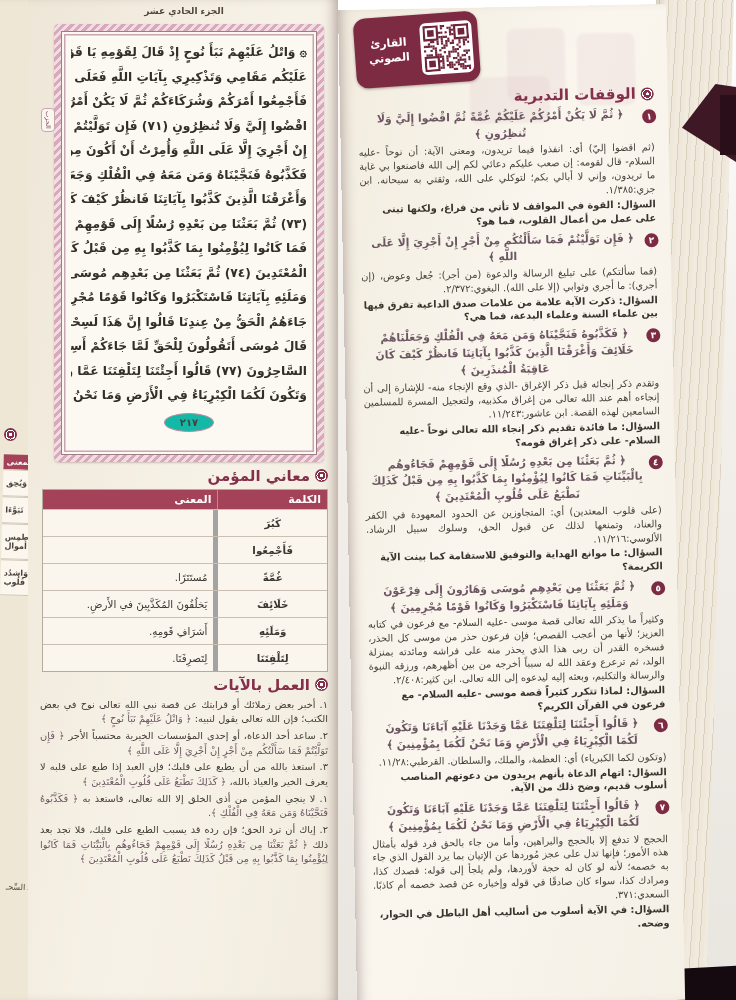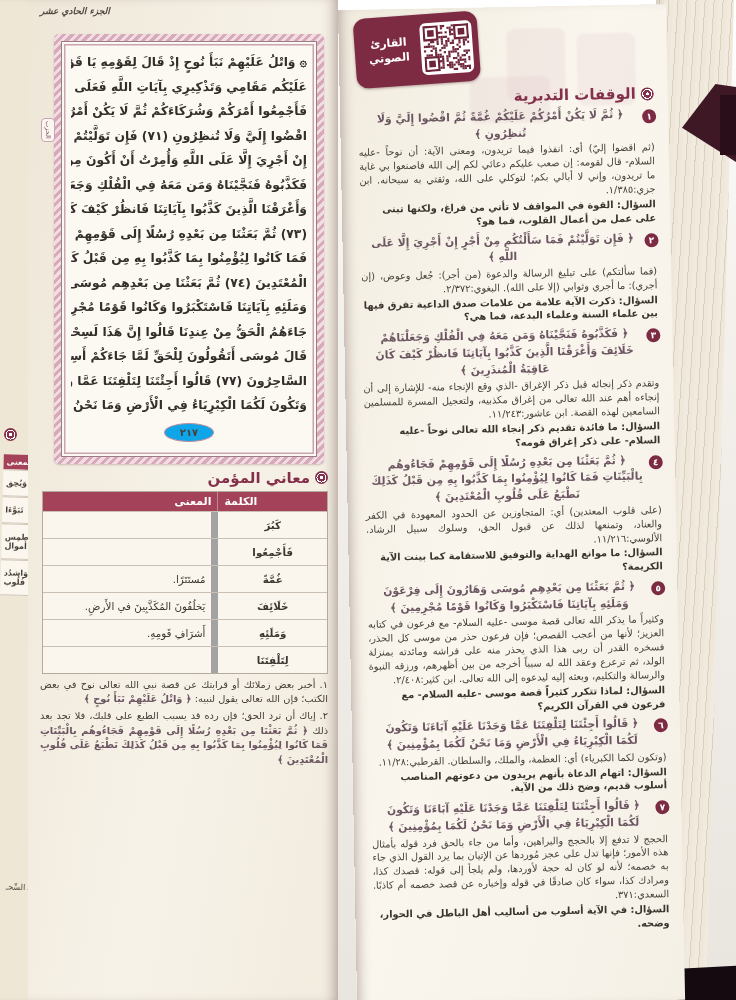--- a/index.html
+++ b/index.html
@@ -46,46 +46,46 @@
   
   .titem{position:relative;margin-bottom:5px;}
   .numcircle{position:absolute;right:-2px;top:3px;width:14px;height:14px;border-radius:50%;
       background:#7d2b43;color:#fff;font-size:9px;font-weight:bold;display:flex;
       align-items:center;justify-content:center;}
   .verse{display:block;text-align:center;font-weight:bold;font-size:10.8px;line-height:1.55;
       color:#6b5661;padding:0 18px 0 6px;}
   .tbody{font-size:9.8px;line-height:1.42;color:#46403a;text-align:justify;margin-top:1px;}
   .tquestion{font-size:9.8px;line-height:1.4;font-weight:bold;color:#3a332e;margin-top:1px;}
   
-  .juz-header{text-align:left;font-size:9px;font-weight:bold;color:#514640;margin:2px 0 18px;font-style:italic;}
+  .juz-header{text-align:center;font-size:9px;font-weight:bold;color:#514640;margin:2px 0 8px;}
   .mushaf{position:relative;margin:0 4px 5px 14px;border-radius:5px;padding:7px;
       background:repeating-linear-gradient(135deg,#d8a9b8 0 3px,#f1dce3 3px 6px);
       box-shadow:0 1px 2px rgba(120,70,80,.3);}
   .mushaf-inner{background:#fcf9f2;border:1px solid #9c7d85;
       box-shadow:inset 0 0 0 2px #fcf9f2,inset 0 0 0 3.5px #c9a5b2;
       padding:8px 9px 6px;}
   .qline{font-size:12.3px;font-weight:bold;line-height:24.5px;color:#332e2a;white-space:nowrap;
       text-align:justify;text-align-last:justify;overflow:hidden;}
-  .page-num-oval{width:48px;height:17px;margin:5px auto 8px;border:1px solid #bd8ca0;border-radius:50%;
-      background:#0ea5e9;display:flex;align-items:center;justify-content:center;
+  .page-num-oval{width:48px;height:17px;margin:5px auto 16px;border:1px solid #bd8ca0;border-radius:50%;
+      background:#14b8a6;display:flex;align-items:center;justify-content:center;
       font-size:10px;font-weight:bold;color:#4a3f3a;}
   .margin-marker{position:absolute;left:-13px;top:84px;background:#fbf6ee;border:1px solid #c9a5b2;
       border-radius:4px;font-size:6.5px;color:#84536a;padding:2px 2px;writing-mode:vertical-rl;}
   
   .wm-table{border:1px solid #b4aa9d;margin:2px 0 4px 2px;}
   .wm-head{display:flex;background:#a34258;color:#fff;font-weight:bold;font-size:11px;}
   .wm-head>span{padding:3px 6px;}
   .wm-row{display:flex;border-top:1px solid #c9bfb2;background:#faf6ee;font-size:10.3px;color:#3c3530;}
   .wm-row>span{padding:7px 6px;}
-  .c-word{flex:0 0 34%;border-left:7px solid #a3a3a3;font-weight:bold;text-align:center;}
+  .c-word{flex:0 0 34%;border-left:5px solid #a3a3a3;font-weight:bold;text-align:center;}
   .c-meaning{flex:1;}
-  .wm-head .c-word{border-left:1px solid #b98a97;text-align:left;}
+  .wm-head .c-word{border-left:1px solid #b98a97;text-align:right;}
   
   .sec-item{font-size:9.8px;line-height:1.5;color:#433c36;text-align:justify;margin-bottom:2px;}
-  .inline-verse{font-weight:bold;color:#6b5661;}
+  .inline-verse{font-weight:normal;color:#6b5661;}
   
   .fragment-strip{position:absolute;left:0;top:0;width:48px;height:1000px;overflow:hidden;}
   .frag-cells{position:absolute;left:2px;top:455px;width:52px;transform:rotate(1.5deg);}
   .frag-cell{background:#fbf7ef;border:1px solid #cfc5b6;border-left:none;font-size:8px;
       font-weight:bold;color:#4a423c;padding:8px 3px;text-align:left;}
   .frag-lines{position:absolute;left:2px;top:878px;width:50px;font-size:8px;color:#4a423c;
       line-height:2.4;transform:rotate(1.5deg);}
   .frag-head{background:#a34258;color:#fff;font-size:8px;font-weight:bold;padding:3px;text-align:left;}
   .frag-rosette{position:absolute;left:4px;top:428px;}
 </style>
@@ -162,27 +162,41 @@
       <div class="wm-row">
         <span class="c-word">خَلَائِفَ</span>
         <span class="c-meaning">يَخلُفُونَ المُكَذَّبِينَ في الأَرضِ.</span>
       </div>
       <div class="wm-row">
         <span class="c-word">وَمَلَئِهِ</span>
         <span class="c-meaning">أَشرَافِ قَومِهِ.</span>
       </div>
       <div class="wm-row">
         <span class="c-word">لِتَلْفِتَنَا</span>
-      </div>
-    </div>
-
+        <span class="c-meaning">لِتَصرِفَنَا.</span>
+      </div>
+    </div>
+
+    <div class="sec-header">
+      <span class="rosette"></span>
+      <span class="sec-title">العمل بالآيات</span>
+    </div>
     <div class="sec-item">
       <span>١. أخبر بعض زملائك أو قرابتك عن قصة نبي الله تعالى نوح في بعض الكتب؛ فإن الله تعالى يقول لنبيه: </span><span class="inline-verse">﴿ وَاتْلُ عَلَيْهِمْ نَبَأَ نُوحٍ ﴾</span>
     </div>
-
+    <div class="sec-item">
+      <span>٢. ساعد أحد الدعاة، أو إحدى المؤسسات الخيرية محتسباً الأجر </span><span class="inline-verse">﴿ فَإِن تَوَلَّيْتُمْ فَمَا سَأَلْتُكُم مِنْ أَجْرٍ إِنْ أَجْرِيَ إِلَّا عَلَى اللَّهِ ﴾</span>
+    </div>
+    <div class="sec-item">
+      <span>٣. استعذ بالله من أن يطبع على قلبك؛ فإن العبد إذا طبع على قلبه لا يعرف الخير والعياذ بالله، </span><span class="inline-verse">﴿ كَذَلِكَ نَطْبَعُ عَلَى قُلُوبِ الْمُعْتَدِينَ ﴾</span>
+    </div>
+
+    <div class="sec-item">
+      <span>١. لا ينجي المؤمن من أذى الخلق إلا الله تعالى، فاستعذ به </span><span class="inline-verse">﴿ فَكَذَّبُوهُ فَنَجَّيْنَاهُ وَمَن مَعَهُ فِي الْفُلْكِ ﴾.</span>
+    </div>
     <div class="sec-item">
       <span>٢. إياك أن ترد الحق؛ فإن رده قد يسبب الطبع على قلبك، فلا تجد بعد ذلك </span><span class="inline-verse">﴿ ثُمَّ بَعَثْنَا مِن بَعْدِهِ رُسُلًا إِلَى قَوْمِهِمْ فَجَاءُوهُم بِالْبَيِّنَاتِ فَمَا كَانُوا لِيُؤْمِنُوا بِمَا كَذَّبُوا بِهِ مِن قَبْلُ كَذَلِكَ نَطْبَعُ عَلَى قُلُوبِ الْمُعْتَدِينَ ﴾</span>
     </div>
   </div>
 </div>
 
 <div class="right-page">
   <div class="ghost" style="left:168px;top:22px;width:58px;height:72px;"></div>
   <div class="ghost" style="left:238px;top:28px;width:58px;height:72px;"></div>
   <div class="ghost" style="left:130px;top:70px;width:80px;height:46px;"></div>

